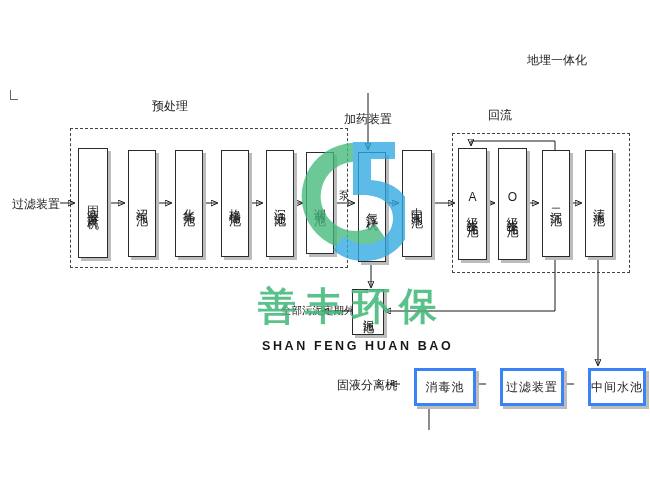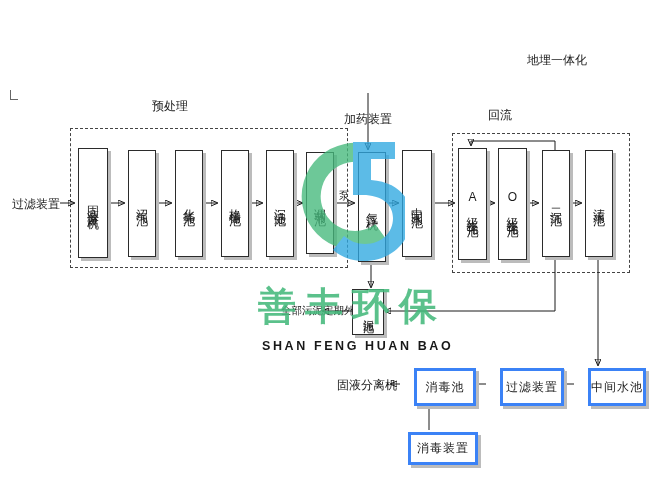--- a/index.html
+++ b/index.html
@@ -103,23 +103,20 @@
 
   <div class="hbox" style="left:576px;top:368px;width:52px;height:32px;">
     <span>中间水池</span>
     </div>
   <div class="hbox" style="left:488px;top:368px;width:58px;height:32px;">
     <span>过滤装置</span>
     </div>
   <div class="hbox" style="left:402px;top:368px;width:56px;height:32px;">
     <span>消毒池</span>
     </div>
-  <div class="hbox" style="left:396px;top:432px;width:64px;height:27px;">
-    <span>消毒装置</span>
-    </div>
 
   <svg class="connectors" width="650" height="500">
     <defs>
       <marker id="ah" markerWidth="8" markerHeight="8" refX="6" refY="3" orient="auto">
         <path d="M0,0 L7,3 L0,6 Z" fill="#1a1a1a" stroke="none"></path>
       </marker>
     </defs>
     <path d="M60,203 H74" marker-end="url(#ah)"></path>
     <path d="M107,203 H124" marker-end="url(#ah)"></path>
     <path d="M155,203 H171" marker-end="url(#ah)"></path>

